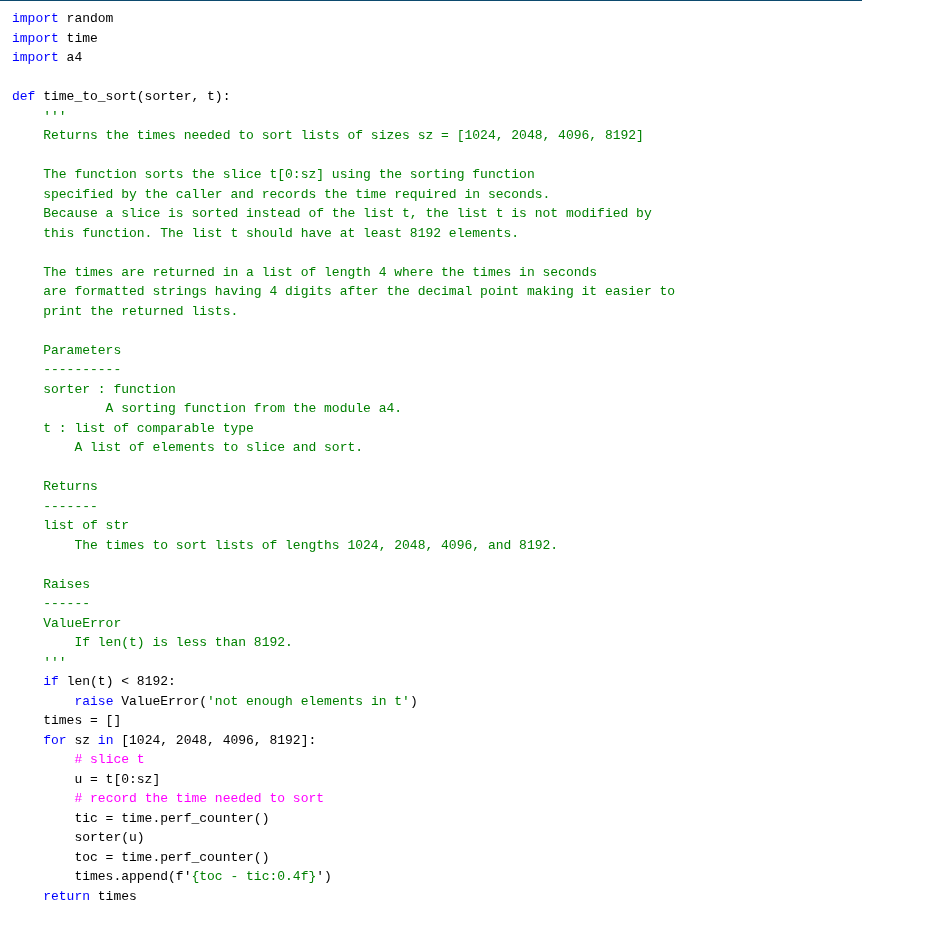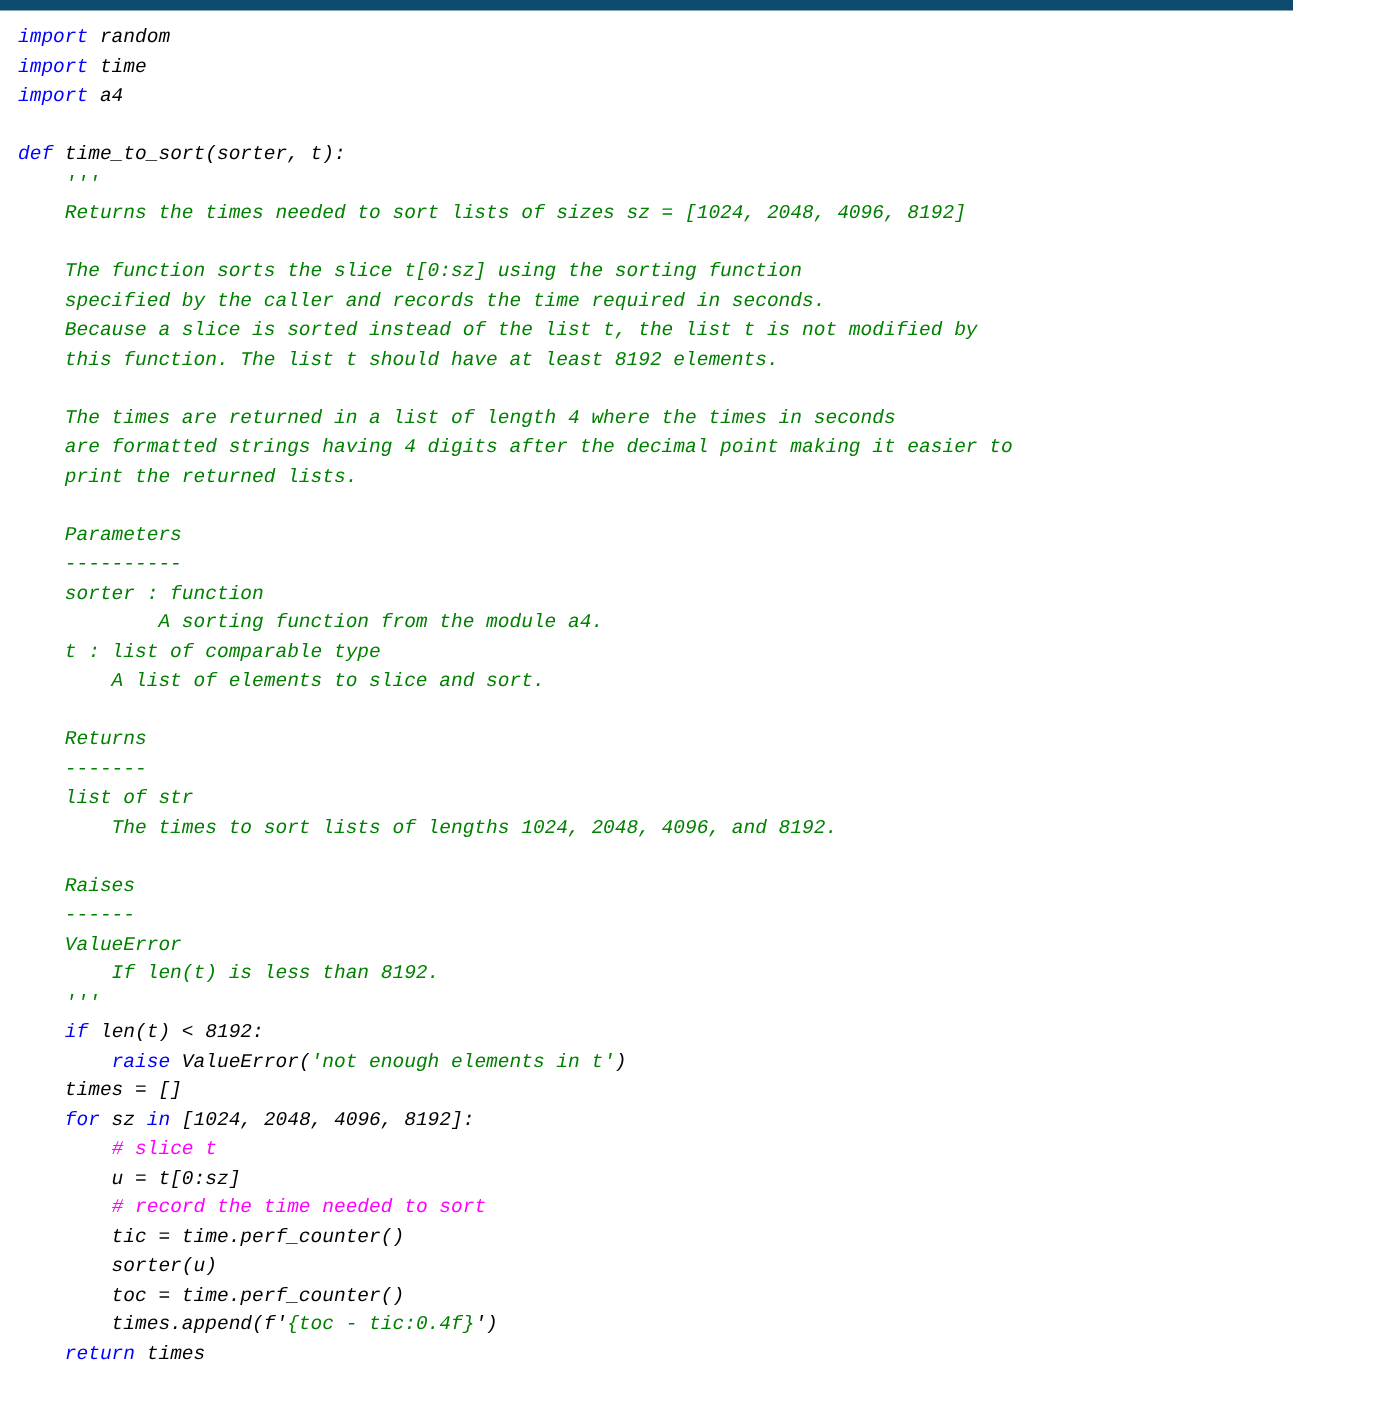--- a/index.html
+++ b/index.html
@@ -14,22 +14,21 @@
       font-size: 13px;
       line-height: 1.5;
     }
 
     .code-container {
       width: 862px;
       min-height: 946px;
       background-color: #ffffff;
       padding: 8px 12px;
       overflow: auto;
-      border-top: 7px solid #0c4a6e;
-      font-style: italic;
+      border-top: 1px solid #0c4a6e;
     }
 
     .code-block {
       white-space: pre;
     }
 
     .kw { color: #0000ff; }     
     .string { color: #008000; }   
     .comment { color: #ff00ff; }  
     .docstring { color: #008000; }

